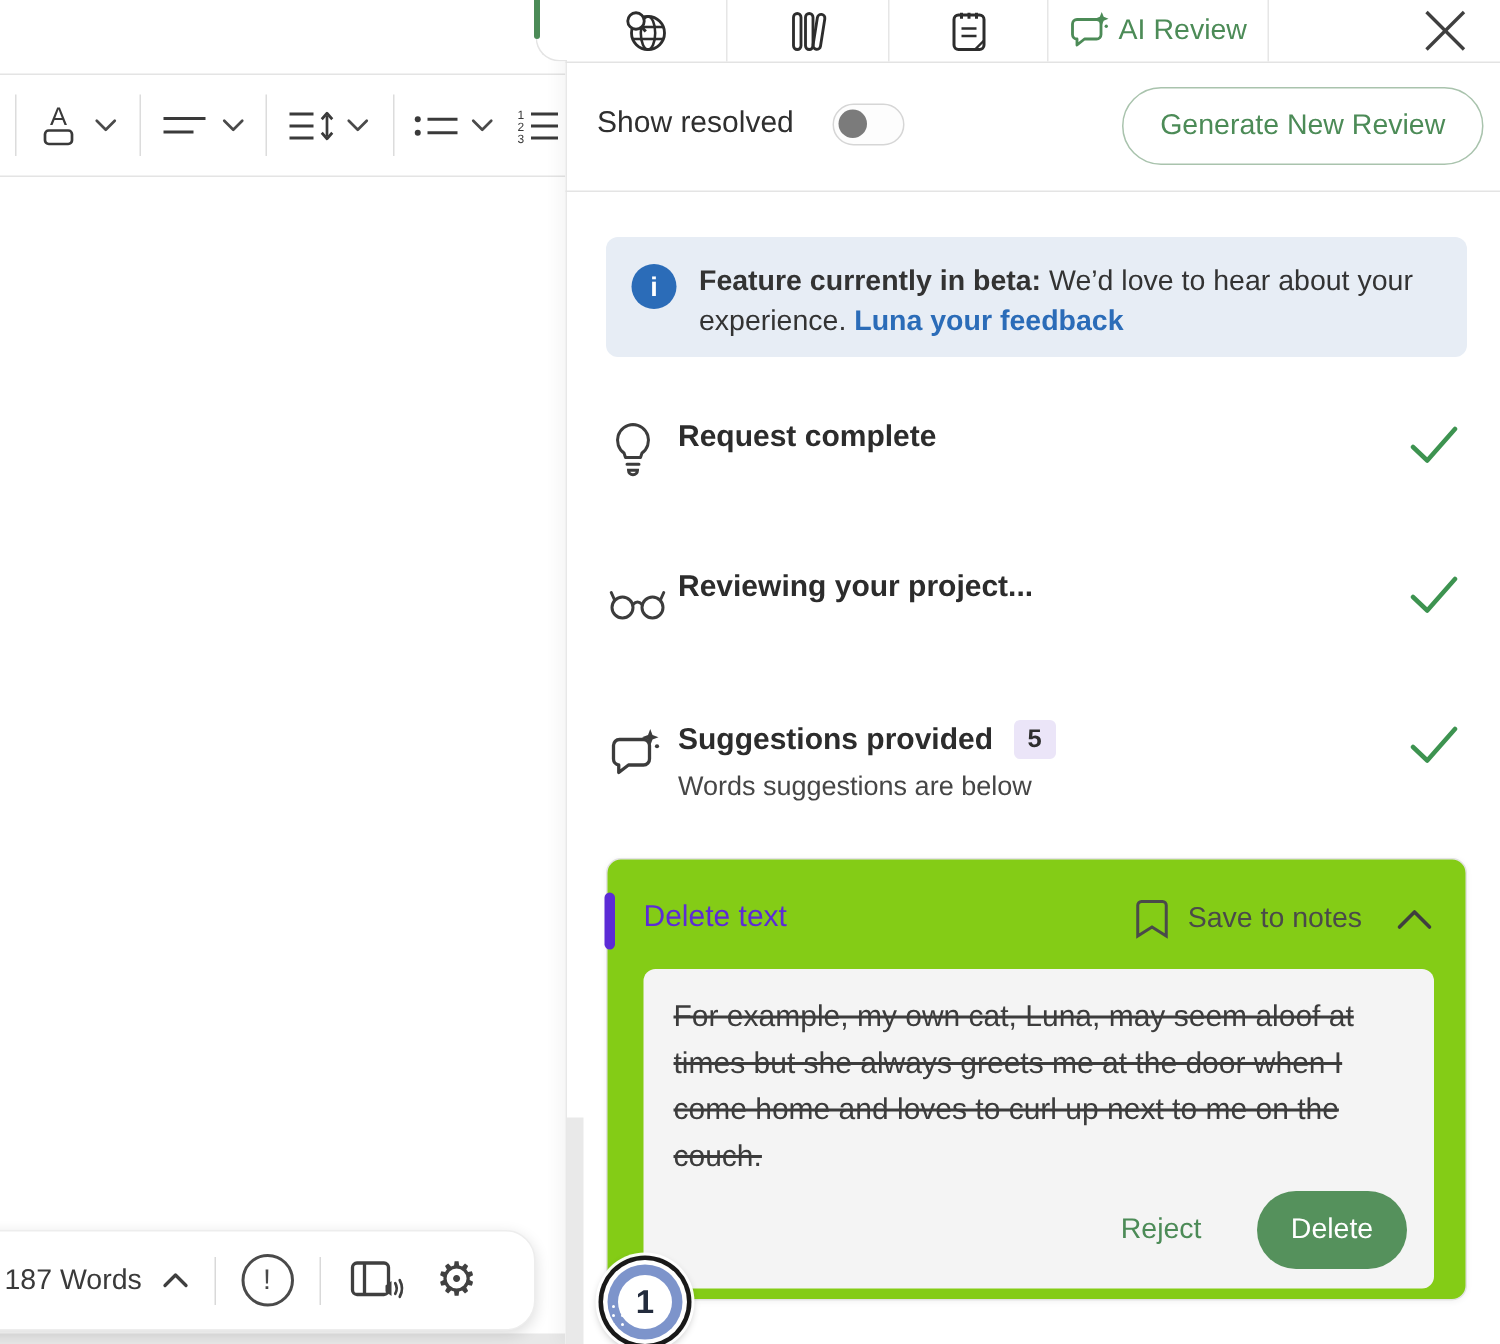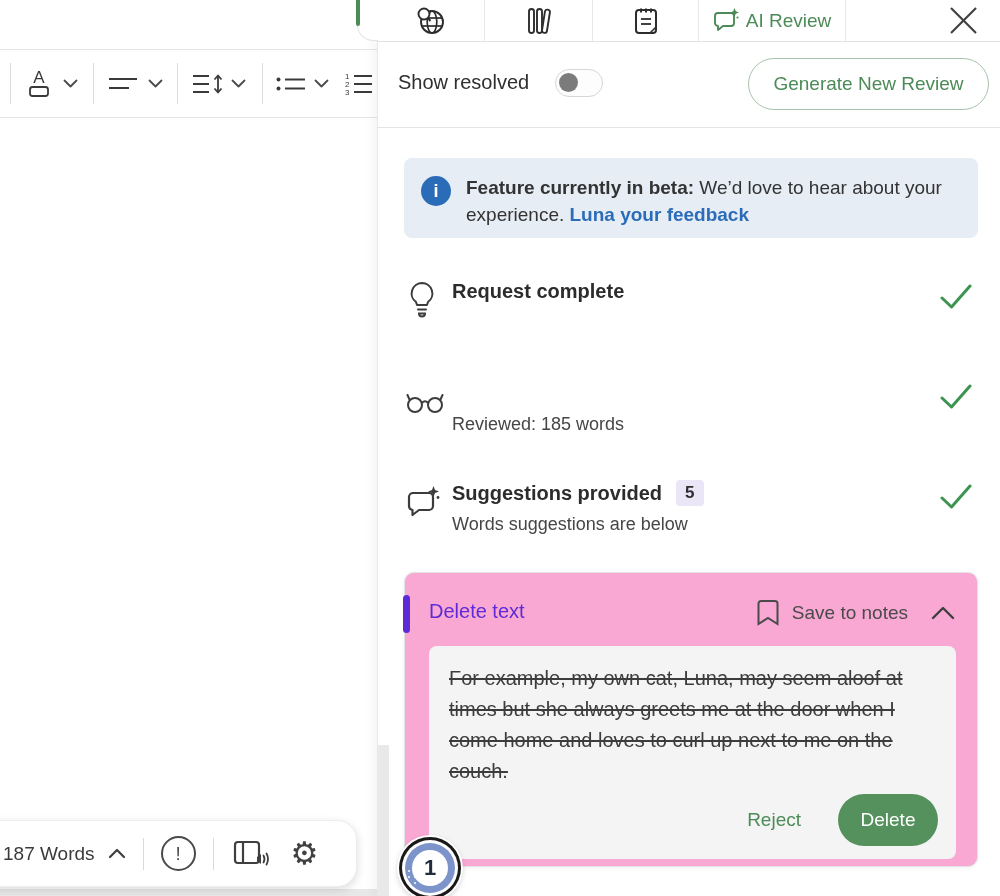--- a/index.html
+++ b/index.html
@@ -77,21 +77,21 @@
 
   .step{position:absolute;left:404px;width:574px;height:90px;}
   .step .s-icon{position:absolute;left:2px;top:8px;color:#3c3c3c;}
   .step .s-titlerow{position:absolute;left:48px;top:8px;display:flex;align-items:center;gap:14px;justify-content:flex-end;}
   .step .s-title{font-size:20px;font-weight:bold;color:#2c2c2c;}
   .badge{background:#ebe5f8;color:#2e2e2e;font-size:17px;font-weight:bold;padding:3px 9px;border-radius:4px;}
   .step .s-sub{position:absolute;left:48px;top:42px;font-size:18px;color:#464646;}
   .step .s-check{position:absolute;right:6px;top:12px;}
 
   .card{
-    position:absolute;left:404px;top:572px;width:574px;height:295px;background:#f9a8d4;
+    position:absolute;left:404px;top:572px;width:574px;height:295px;background:#84cc16;
     border:1px solid #e3e3e3;border-radius:10px;box-shadow:0 1px 4px rgba(0,0,0,0.05);box-sizing:border-box;
   }
   .card .accent{position:absolute;left:-2px;top:22px;width:7px;height:38px;border-radius:4px;background:#5c2bd6;}
   .card .card-label{position:absolute;left:24px;top:27px;font-size:20px;color:#5c2bd6;}
   .card .save-row{position:absolute;right:22px;top:26px;display:flex;align-items:center;gap:13px;cursor:pointer;}
   .card .save-label{font-size:19px;color:#4a4a4a;}
   .snippet{
     position:absolute;left:24px;top:73px;width:527px;height:213px;background:#f4f4f4;
     border-radius:8px;box-sizing:border-box;padding:17px 20px;
   }
@@ -341,21 +341,23 @@
 <div class="step" style="top:372px">
   <span class="s-icon" style="top:16px">
     <svg width="38" height="28" viewBox="0 0 38 28">
       <circle cx="9" cy="17" r="7" fill="none" stroke="#3c3c3c" stroke-width="2"></circle>
       <circle cx="29" cy="17" r="7" fill="none" stroke="#3c3c3c" stroke-width="2"></circle>
       <path d="M16 15 Q19 11.5 22 15" fill="none" stroke="#3c3c3c" stroke-width="2"></path>
       <path d="M3.5 11.5 L1.5 7" fill="none" stroke="#3c3c3c" stroke-width="2" stroke-linecap="round"></path>
       <path d="M34.5 11.5 L36.5 7" fill="none" stroke="#3c3c3c" stroke-width="2" stroke-linecap="round"></path>
     </svg>
   </span>
-  <div class="s-sub">Reviewed: 185 words</div>
+  <div class="s-titlerow">
+    <span class="s-title">Reviewing your project...</span>
+  </div>
   <span class="s-check">
     <svg width="32" height="26" viewBox="0 0 32 26">
         <polyline points="2,14 11.5,23 30,2" fill="none" stroke="#3d9350" stroke-width="3" stroke-linecap="round" stroke-linejoin="round"></polyline>
       </svg>
   </span>
 </div>
 
 <div class="step" style="top:472px">
   <span class="s-icon" style="top:12px">
     <svg width="36" height="36" viewBox="0 0 36 36" style="color:#3c3c3c">

